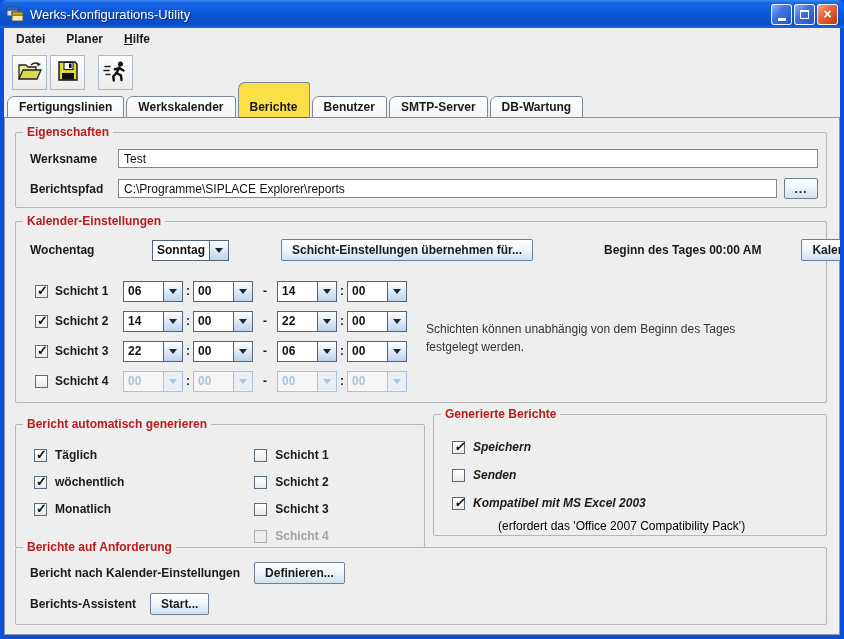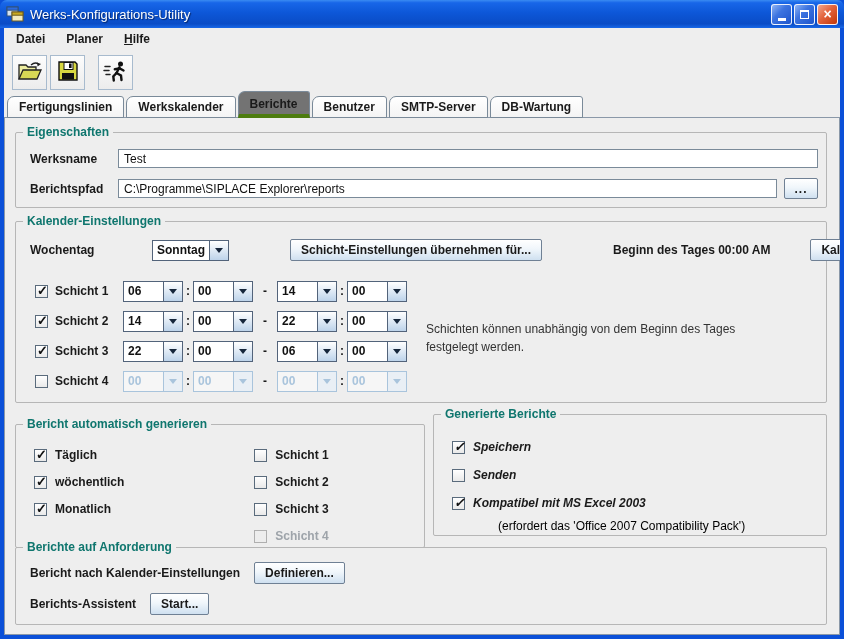--- a/index.html
+++ b/index.html
@@ -26,25 +26,25 @@
   .menu-item{font-weight:700;color:#1A1A1A;cursor:default;}
   .menu-item.mnemonic::first-letter{text-decoration:underline;}
   .toolbar{position:absolute;top:22px;left:0;right:0;height:45px;display:flex;align-items:center;padding-left:8px;gap:3px;}
   .tool-btn{width:35px;height:35px;border:1px solid #A8BBCE;background:linear-gradient(#FDFDFD,#ECECEC);
     display:flex;align-items:center;justify-content:center;padding:0;}
   .tool-btn.run-sep{margin-left:10px;}
   
   .tabbar{position:absolute;top:67px;left:3px;right:0;height:23px;display:flex;align-items:flex-end;z-index:2;}
   .tab{font-weight:700;color:#1A1A1A;padding:3px 11px 3px;border:1px solid #7A8A99;
     border-radius:7px 3px 0 0;background:linear-gradient(#FFFFFF,#F4F4F4);margin-right:2px;white-space:nowrap;cursor:default;}
-  .tab.selected{background:#737373;padding-top:5px;border-bottom:4px solid #4d7c0f;}
+  .tab.selected{background:#fde047;padding-top:17px;border-bottom:1px solid #4d7c0f;}
   .contentpanel{position:absolute;top:89px;left:0;right:0;bottom:0;border:1px solid #8A98A8;background:#EEEEEE;}
   
   .group{position:absolute;border:1px solid #B6B6B6;border-radius:2px;}
-  .group-title{position:absolute;top:-8px;left:7px;background:#EEEEEE;padding:0 4px;font-weight:700;color:#0f766e;white-space:nowrap;}
+  .group-title{position:absolute;top:-8px;left:7px;background:#EEEEEE;padding:0 4px;font-weight:700;color:#b91c1c;white-space:nowrap;}
   
   .prop-row{display:flex;align-items:center;margin:10px 8px 0 14px;}
   .prop-row.first{margin-top:16px;}
   .field-label{font-weight:700;color:#1A1A1A;width:88px;flex:none;}
   .text-input{flex:1;height:19px;border:1px solid #7A8A99;background:#fff;padding:1px 5px;
     font-family:"Liberation Sans",sans-serif;font-size:12px;color:#111;}
   .btn{border:1px solid #6F8094;background:linear-gradient(180deg,#FFFFFF 0%,#F0F6FB 45%,#CFE0F0 100%);
     font-family:"Liberation Sans",sans-serif;font-weight:700;font-size:12px;color:#1A1A1A;
     padding:3px 10px;border-radius:2px;white-space:nowrap;cursor:default;}
   .btn.browse{width:34px;height:21px;margin-left:7px;padding:0;letter-spacing:1px;flex:none;}
@@ -197,21 +197,21 @@
       <div class="group" id="grp-kalender">
         <span class="group-title">Kalender-Einstellungen</span>
         <div class="kal-row1">
           <span class="kal-label">Wochentag</span>
           <span class="combo day">
             <span class="val">Sonntag</span>
             <span class="arrow-btn">
                 <span class="arrow"></span>
               </span>
           </span>
-          <button class="btn" style="margin-left:21px;">Schicht-Einstellungen übernehmen für...</button>
+          <button class="btn" style="margin-left:12px;">Schicht-Einstellungen übernehmen für...</button>
           <span class="kal-beginn">Beginn des Tages 00:00 AM</span>
           <button class="btn kal-edit">Kalender bearbeiten</button>
         </div>
 
         <div class="schicht-rows">
 
           <div class="schicht-row">
             <span class="checkbox checked"></span>
             <span class="cb-label">Schicht 1</span>
             <span class="times">

